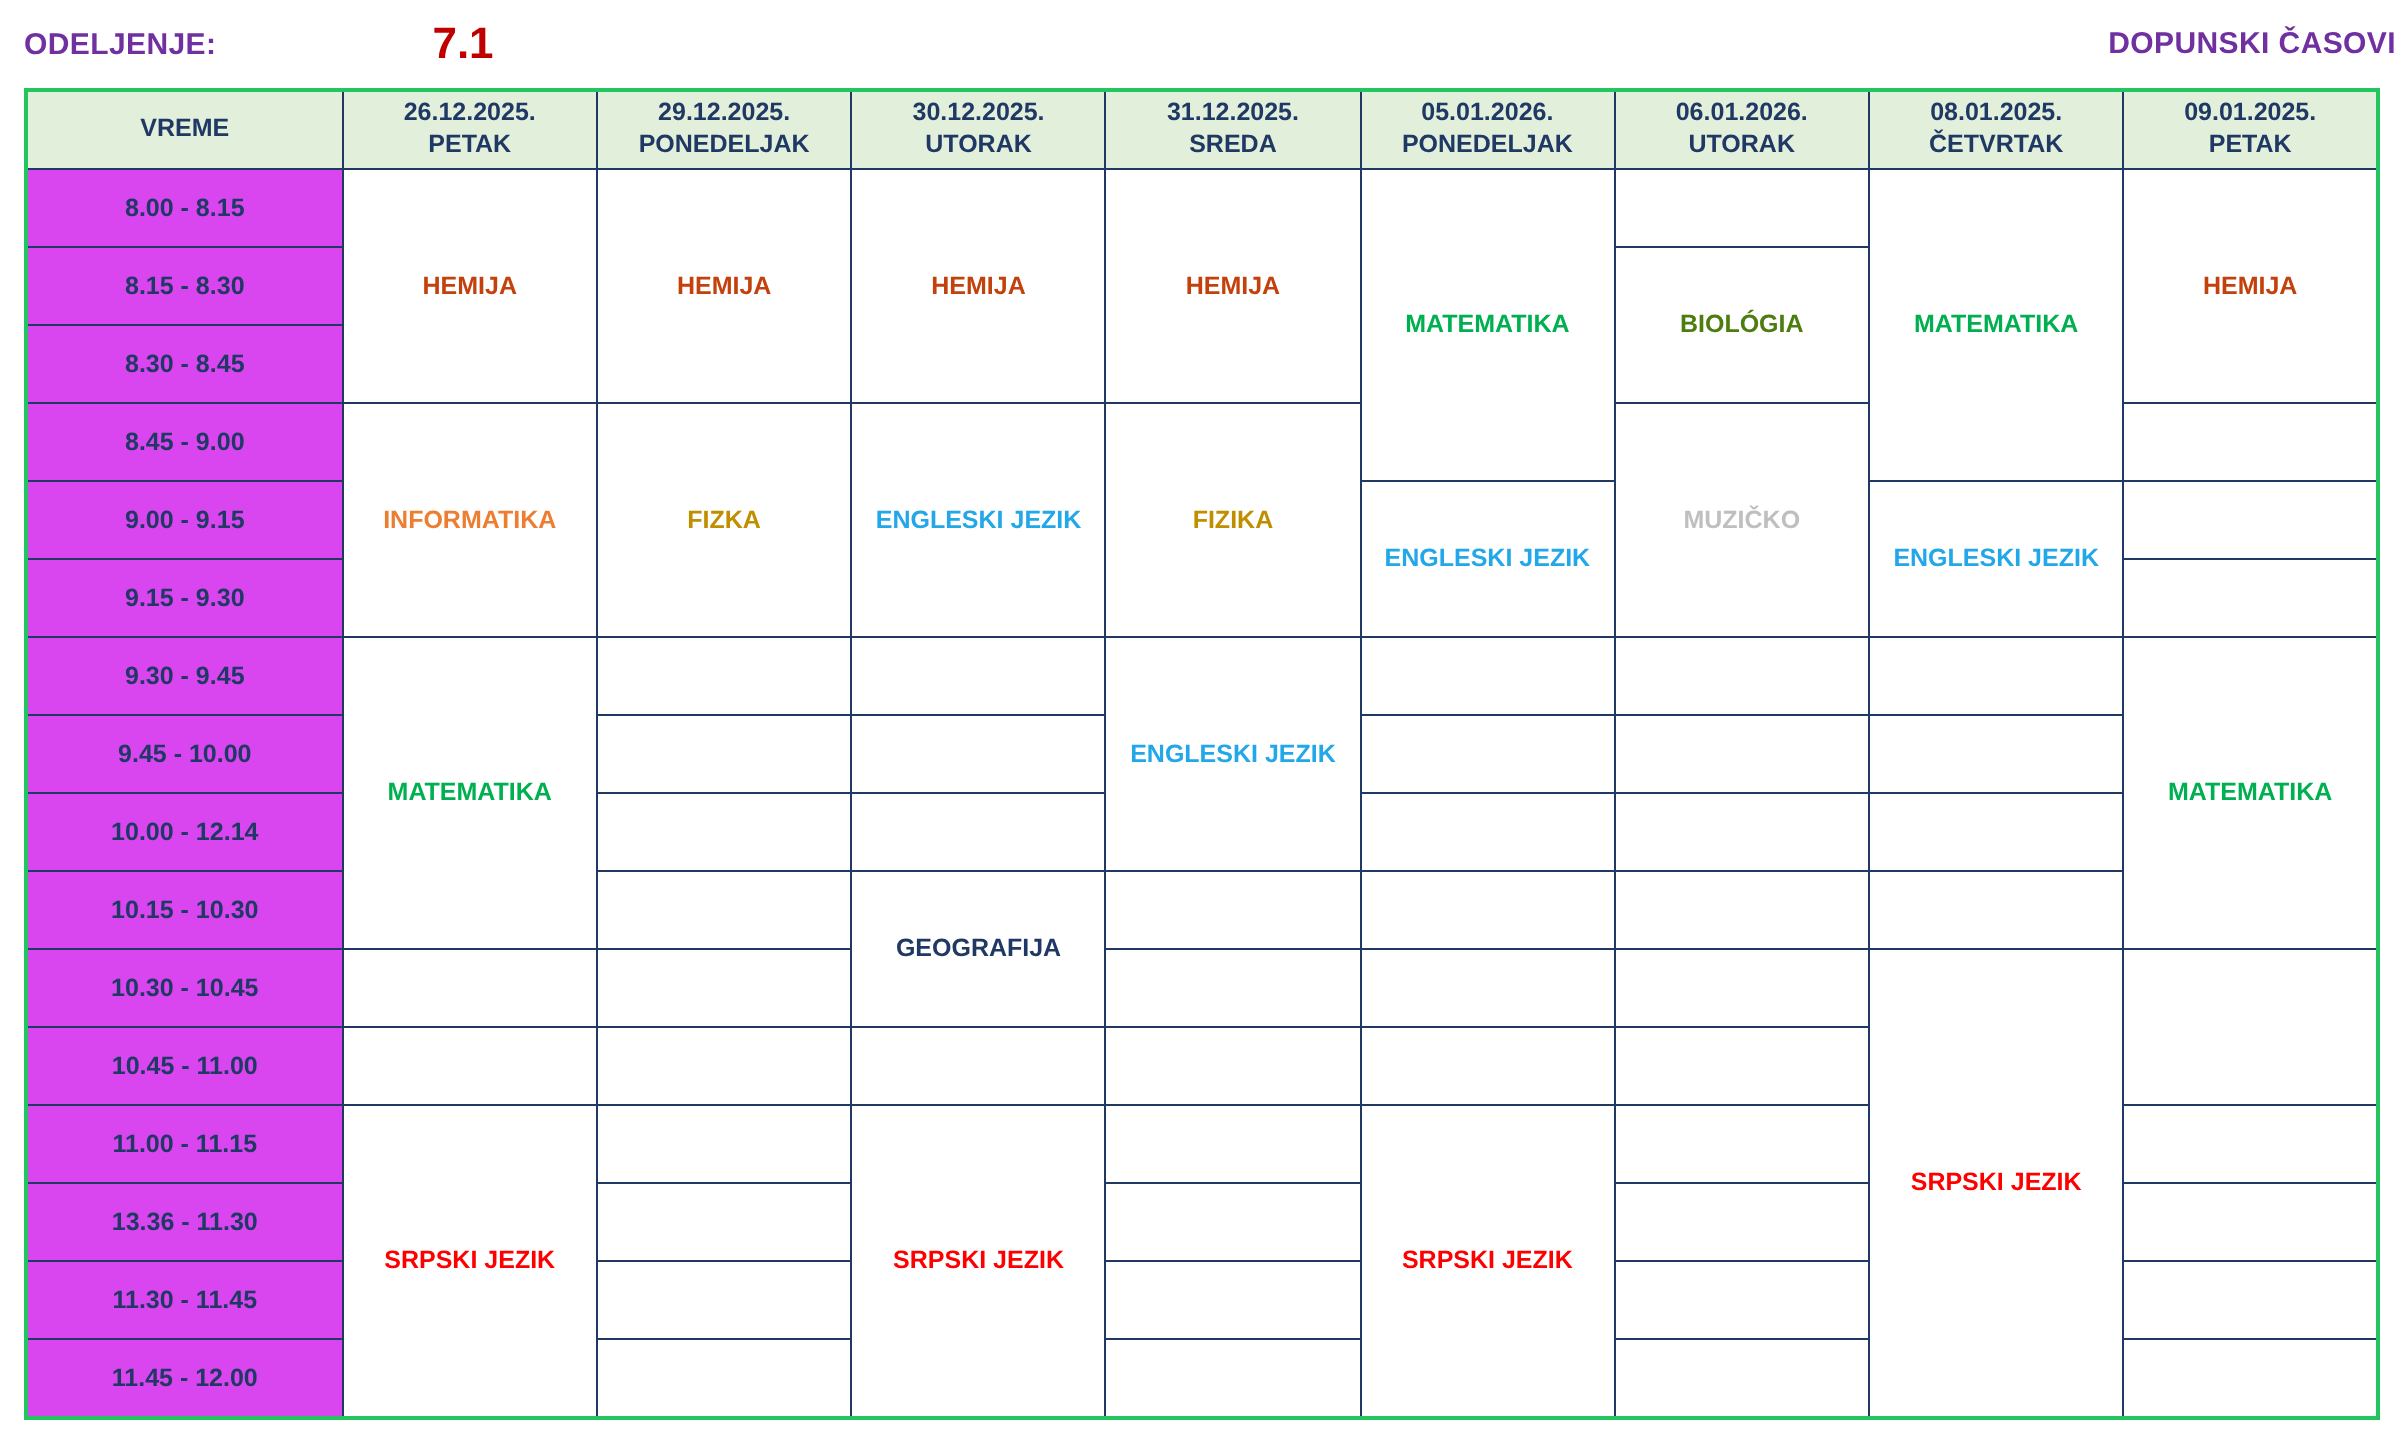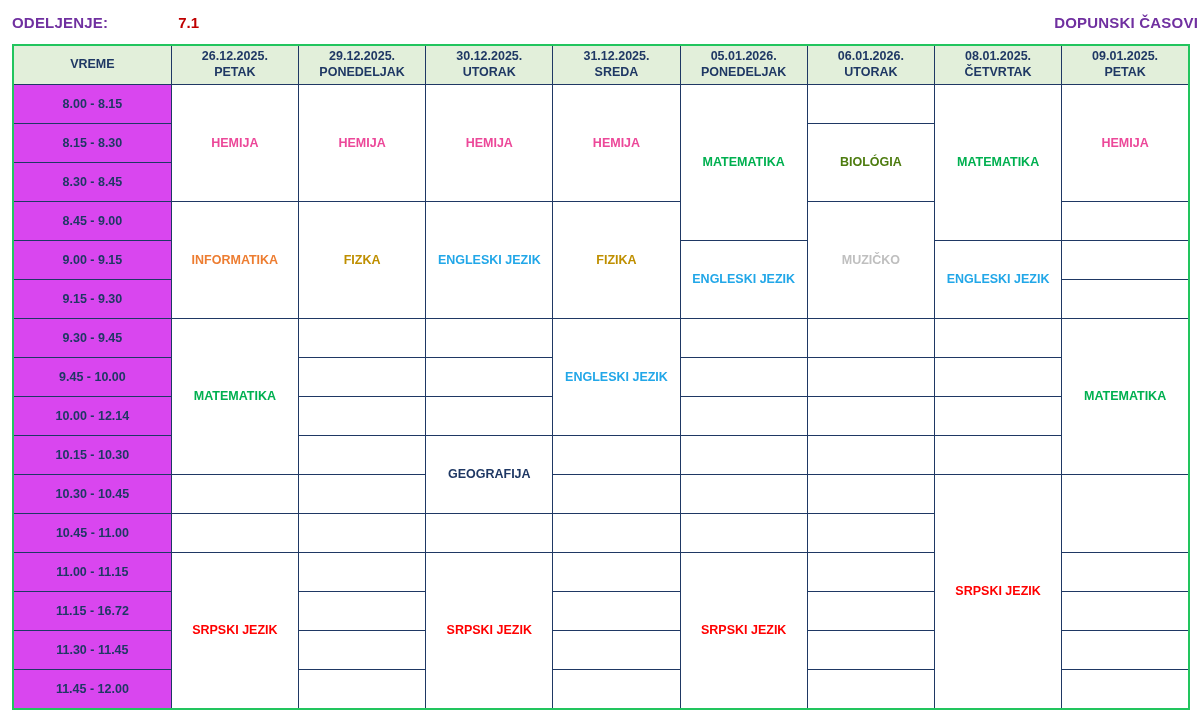--- a/index.html
+++ b/index.html
@@ -28,24 +28,24 @@
     display: flex;
     align-items: center;
   }
   .hdr-label {
     font-size: 15px;
     font-weight: bold;
     color: #7030a0;
     letter-spacing: 0.2px;
   }
   .hdr-class {
-    font-size: 15px;
+    font-size: 22px;
     font-weight: bold;
     color: #c00000;
-    margin-left: 70px;
+    margin-left: 108px;
   }
   .hdr-right {
     position: absolute;
     right: 4px;
     top: 50%;
     transform: translateY(-50%);
     font-size: 15px;
     font-weight: bold;
     color: #7030a0;
     letter-spacing: 0.2px;
@@ -86,21 +86,21 @@
   }
   td.slot {
     height: 38px;
     font-size: 12.5px;
     font-weight: bold;
     background: #ffffff;
     line-height: 1.2;
   }
   td.empty { font-size: 0; }
   
-  .s-hemija      { color: #ec4899; margin-top: 35px; }
+  .s-hemija      { color: #c2410c; margin-top: 35px; }
   .s-matematika  { color: #00b050; }
   .s-srpski      { color: #ff0000; }
   .s-engleski    { color: #22a7e8; }
   .s-fizika      { color: #bf8f00; }
   .s-informatika { color: #ed7d31; }
   .s-biologija   { color: #4d7c0f; }
   .s-muzicko     { color: #bfbfbf; }
   .s-geografija  { color: #1f3864; }
 </style>
 </head>
@@ -273,21 +273,21 @@
         <td class="slot s-srpski" rowspan="4">SRPSKI JEZIK</td>
         <td class="slot empty"></td>
         <td class="slot s-srpski" rowspan="4">SRPSKI JEZIK</td>
         <td class="slot empty"></td>
         <td class="slot s-srpski" rowspan="4">SRPSKI JEZIK</td>
         <td class="slot empty"></td>
         <td class="slot empty"></td>
       </tr>
 
       <tr>
-        <td class="time">11.15 - 16.72</td>
+        <td class="time">13.36 - 11.30</td>
         <td class="slot empty"></td>
         <td class="slot empty"></td>
         <td class="slot empty"></td>
         <td class="slot empty"></td>
       </tr>
 
       <tr>
         <td class="time">11.30 - 11.45</td>
         <td class="slot empty"></td>
         <td class="slot empty"></td>

